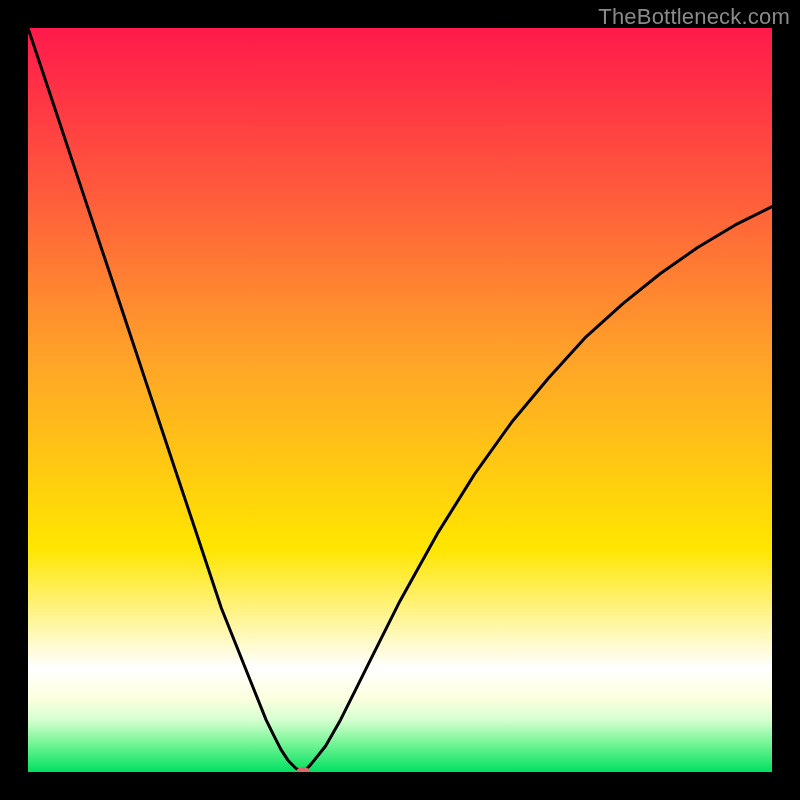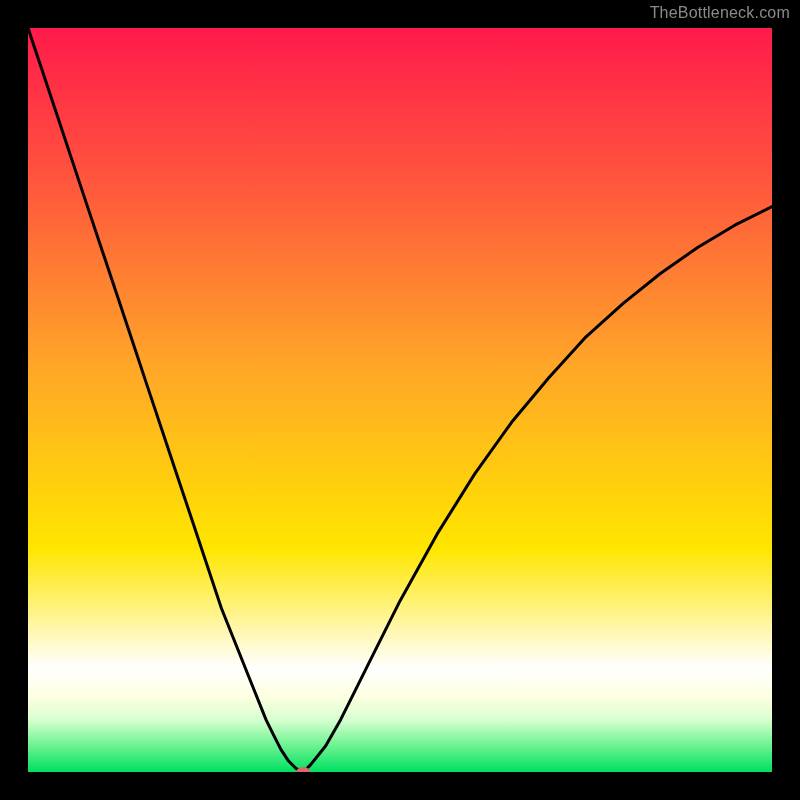--- a/index.html
+++ b/index.html
@@ -17,21 +17,21 @@
     left: 0;
     width: 800px;
     height: 800px;
     background: #000;
   }
   .watermark {
     position: absolute;
     top: 4px;
     right: 10px;
     color: #8a8a8a;
-    font-size: 16px;
+    font-size: 22px;
     font-weight: 400;
     letter-spacing: 0.2px;
     z-index: 5;
   }
   .plot-wrap {
     position: absolute;
     top: 28px;
     left: 28px;
     width: 744px;
     height: 744px;

